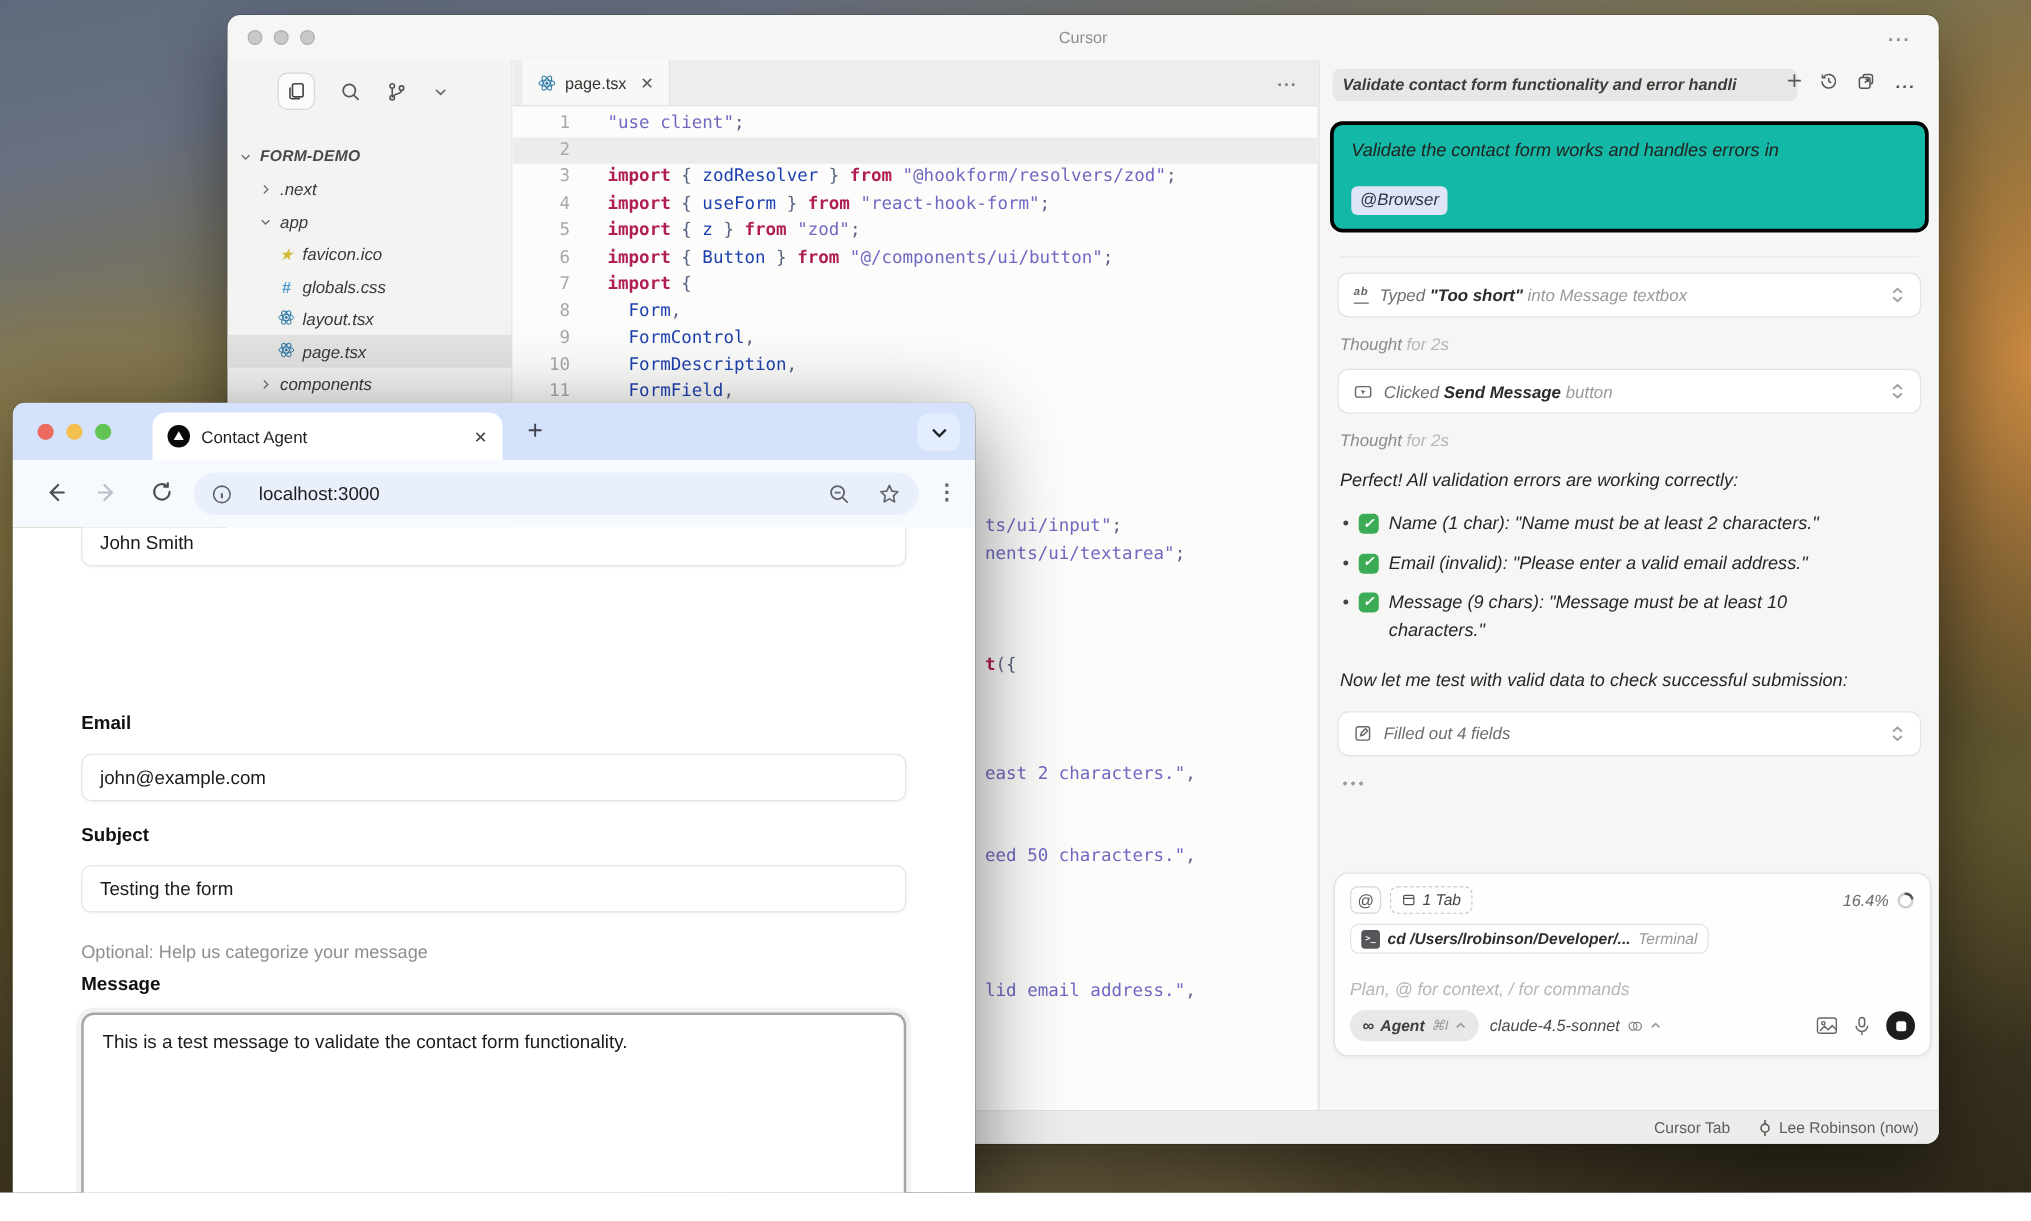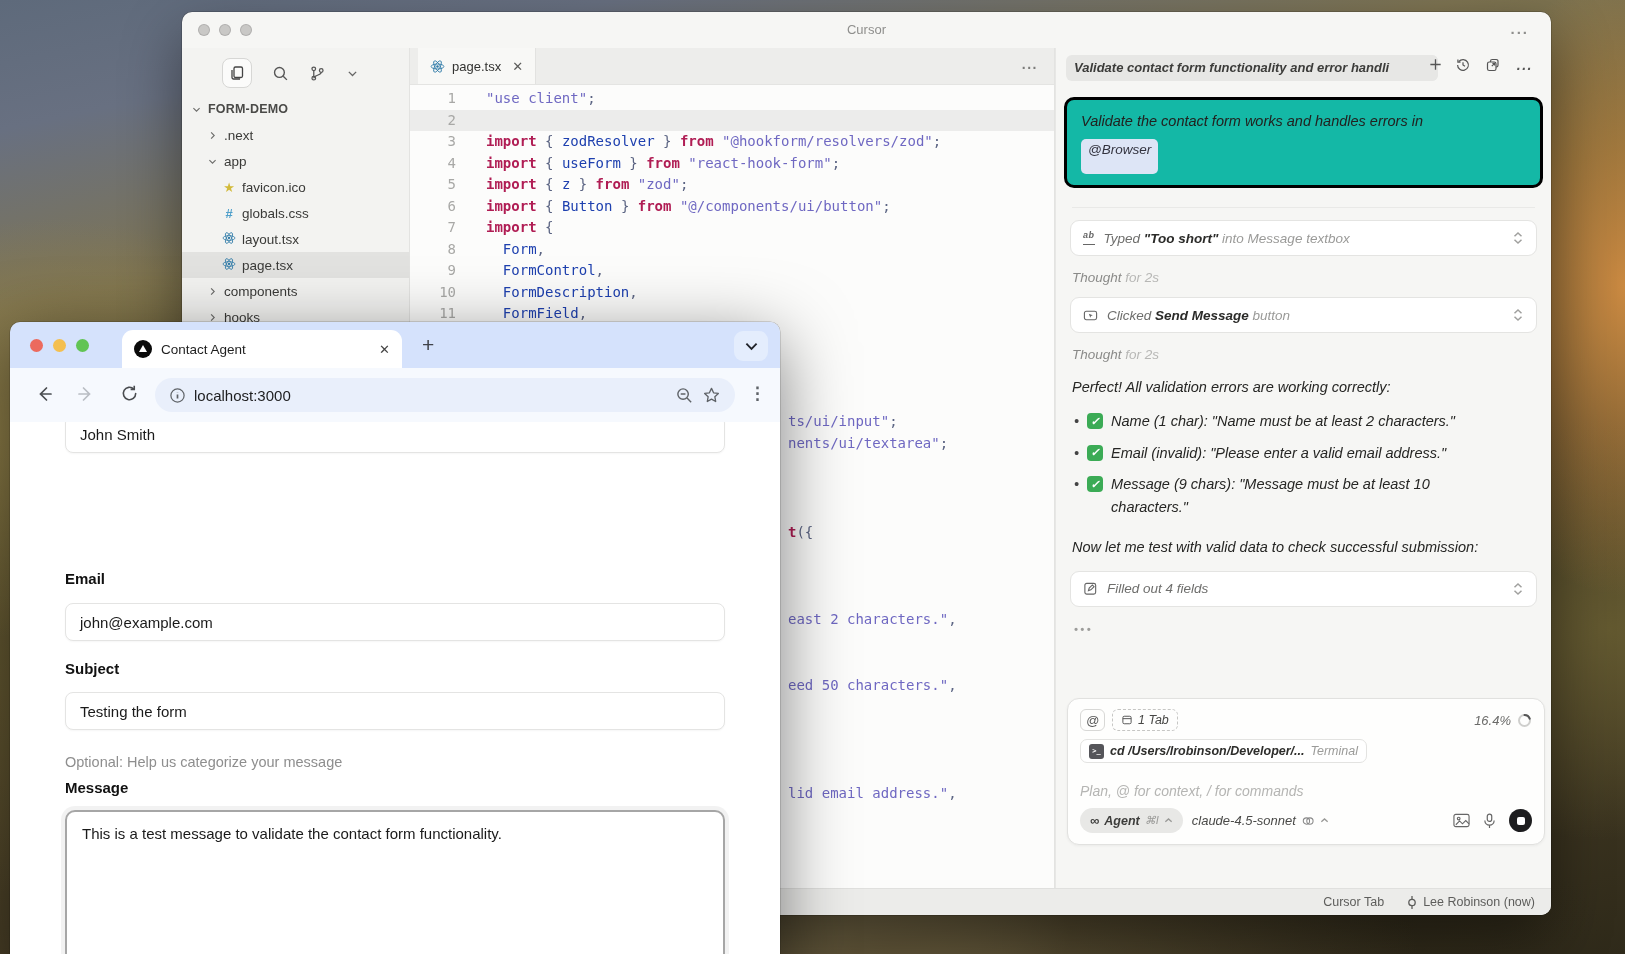--- a/index.html
+++ b/index.html
@@ -23,21 +23,21 @@
   .lights{ position:absolute; left:16px; top:12px; display:flex; gap:9px; }
   .lights .dot{ width:12px; height:12px; border-radius:50%; background:#c9c8c6; border:0.5px solid rgba(0,0,0,.12); }
   .ctitle .tname{ position:absolute; left:0; right:0; top:10px; text-align:center; font-size:13px; color:#8f8f8d; font-weight:500; }
   .win-dots{ position:absolute; right:22px; top:8px; color:#8e8e8c; font-size:15px; letter-spacing:2px; font-weight:700; }
   .cmain{ position:absolute; left:0; right:0; top:36px; bottom:27px; display:flex; overflow:hidden; }
   
   .side{ width:228px; background:#f3f3f1; border-right:1px solid #e3e3e1; }
   .acts{ display:flex; align-items:center; gap:20px; padding-left:40px; height:42px; margin-top:4px; }
   .actbox{ width:30px; height:30px; border:1px solid #d7d7d5; border-radius:8px; background:#fbfbfa; display:flex; align-items:center; justify-content:center; }
   .acts svg{ display:block; }
-  .tree{ margin-top:2px; font-size:13.5px; color:#3a3a38; }
+  .tree{ margin-top:18px; font-size:13.5px; color:#3a3a38;font-style:italic; }
   .trow{ height:26px; display:flex; align-items:center; gap:6px; padding-left:24px; cursor:default; }
   .trow.root{ padding-left:8px; font-weight:700; font-size:12.5px; letter-spacing:.2px; color:#4a4a48; }
   .trow.lvl2{ padding-left:40px; }
   .trow.sel{ background:#e2e2e0; }
   .tchev{ width:12px; display:flex; justify-content:center; }
   .ficon{ width:14px; text-align:center; font-size:12px; }
   .star-ic{ color:#d2ba3a; font-size:13px; }
   .hash-ic{ color:#4f9fca; font-weight:700; font-size:13px; }
   
   .editor{ flex:1; background:#fcfcfb; position:relative; border-right:1px solid #e3e3e1; overflow:hidden; }
@@ -52,21 +52,21 @@
   .cl.cur{ background:#ececeb; }
   .t-k{ color:#b01d54; font-weight:600; } .t-i{ color:#1e40af; } .t-s{ color:#6f68c2; } .t-p{ color:#5a6382; }
   .frag{ position:absolute; left:378px; font-family:"DejaVu Sans Mono",monospace; font-size:14px; white-space:pre; }
   
   .chat{ width:496px; background:#f6f6f4; position:relative; border-left:1px solid #e7e7e5;font-style:italic; }
   .chead{ position:relative; height:40px; }
   .ctab-chip{ position:absolute; left:10px; top:7px; width:372px; height:26px; background:#e7e7e5; border-radius:6px; padding:5px 8px; font-size:13px; font-weight:600; color:#3c3c3a; white-space:nowrap; overflow:hidden; }
   .ctab-chip::after{ content:""; position:absolute; right:0; top:0; bottom:0; width:26px; background:linear-gradient(to right, rgba(231,231,229,0), #e7e7e5); }
   .chead-ico{ position:absolute; top:9px; display:flex; align-items:center; color:#555; }
   .ucard{ margin:9px 8px 0 8px; background:#14b8a6; border:3px solid #000000; border-radius:10px; padding:11px 14px; font-size:14.5px; color:#222220; line-height:1.5; }
-  .mention{ display:inline-block; margin-top:6px; background:#dde5f6; color:#33333f; border-radius:5px; padding:1px 7px 14px; font-size:13.5px; }
+  .mention{ display:inline-block; margin-top:16px; background:#dde5f6; color:#33333f; border-radius:5px; padding:1px 7px 2px; font-size:13.5px; }
   .csep{ height:1px; background:#e9e9e7; margin:19px 16px 0 16px; }
   .acard{ margin:12px 14px 0 14px; height:36px; background:#fff; border:1px solid #e4e4e2; border-radius:9px; display:flex; align-items:center; padding:0 12px; gap:9px; font-size:13.5px; }
   .acard .verb{ color:#6e6e6c; } .acard b{ color:#2b2b29; font-weight:700; } .acard .rest{ color:#9a9a98; }
   .acard .ud{ margin-left:auto; color:#a0a09e; display:flex; }
   .abico{ font-size:9px; font-weight:700; color:#666; border-bottom:1.4px solid #666; padding-bottom:4px; line-height:1; letter-spacing:.5px; }
   .thought{ margin:14px 16px 0 16px; font-size:13.5px; color:#8a8a88; }
   .thought .dur{ color:#b7b7b5; }
   .cpara{ margin:14px 16px 0 16px; font-size:14.5px; color:#262624; line-height:1.55; max-width:430px; }
   .cpara.w2{ max-width:420px; margin-top:18px; }
   .bullets{ margin:12px 16px 0 18px; }
@@ -104,21 +104,21 @@
   .blights .dot{ width:13px; height:13px; border-radius:50%; }
   .btab{ position:absolute; left:112px; top:8px; width:280px; height:38px; background:#fff; border-radius:11px 11px 0 0; display:flex; align-items:center; gap:9px; padding:0 12px; }
   .fav{ width:18px; height:18px; border-radius:50%; background:#0a0a0a; display:flex; align-items:center; justify-content:center; }
   .fav i{ width:0; height:0; border-left:4.5px solid transparent; border-right:4.5px solid transparent; border-bottom:7.5px solid #fff; margin-top:-1px; }
   .btab .tl{ font-size:13.5px; color:#1f1f1f; flex:1; }
   .btab .x{ color:#444; font-size:13px; }
   .newtab{ position:absolute; left:412px; top:11px; font-size:21px; color:#40434a; font-weight:400; }
   .tabchev{ position:absolute; right:12px; top:9px; width:34px; height:30px; background:#e4edfd; border-radius:9px; display:flex; align-items:center; justify-content:center; color:#20232a; }
   .btoolbar{ position:relative; height:54px; background:#f6f9fe; }
   .nav{ position:absolute; top:16px; display:flex; }
-  .urlpill{ position:absolute; left:145px; top:10px; width:580px; height:34px; background:#e9effb; border-radius:17px; display:flex; align-items:center; padding:0 14px; gap:8px; }
+  .urlpill{ position:absolute; left:145px; top:10px; width:580px; height:34px; background:#e9effb; border-radius:17px; display:flex; align-items:center; padding:0 14px; gap:21px; }
   .url{ font-size:15px; color:#1d1d1f; flex:1; }
   .bmenu{ position:absolute; right:14px; top:15px; color:#5f6368; font-size:17px; font-weight:700; }
   .bcontent{ position:absolute; left:0; right:0; top:100px; bottom:0; background:#fff; overflow:hidden; }
   .field{ position:absolute; left:55px; width:660px; }
   .inp{ height:38px; border:1px solid #e4e4e3; border-radius:8px; background:#fff; box-shadow:0 1px 2px rgba(0,0,0,.04); display:flex; align-items:center; padding:0 14px; font-size:15px; color:#1a1a1a; }
   .flabel{ font-size:15px; font-weight:600; color:#111; }
   .fhelp{ font-size:14.5px; color:#8e8e8e; }
   .msgarea{ position:absolute; left:55px; width:660px; top:388px; height:162px; border:2px solid #a6a6a6; border-radius:10px; box-shadow:0 0 0 4px rgba(0,0,0,.05); padding:13px 15px; font-size:15px; color:#1a1a1a; background:#fff; }
   .ico{ display:block; }
 </style>

